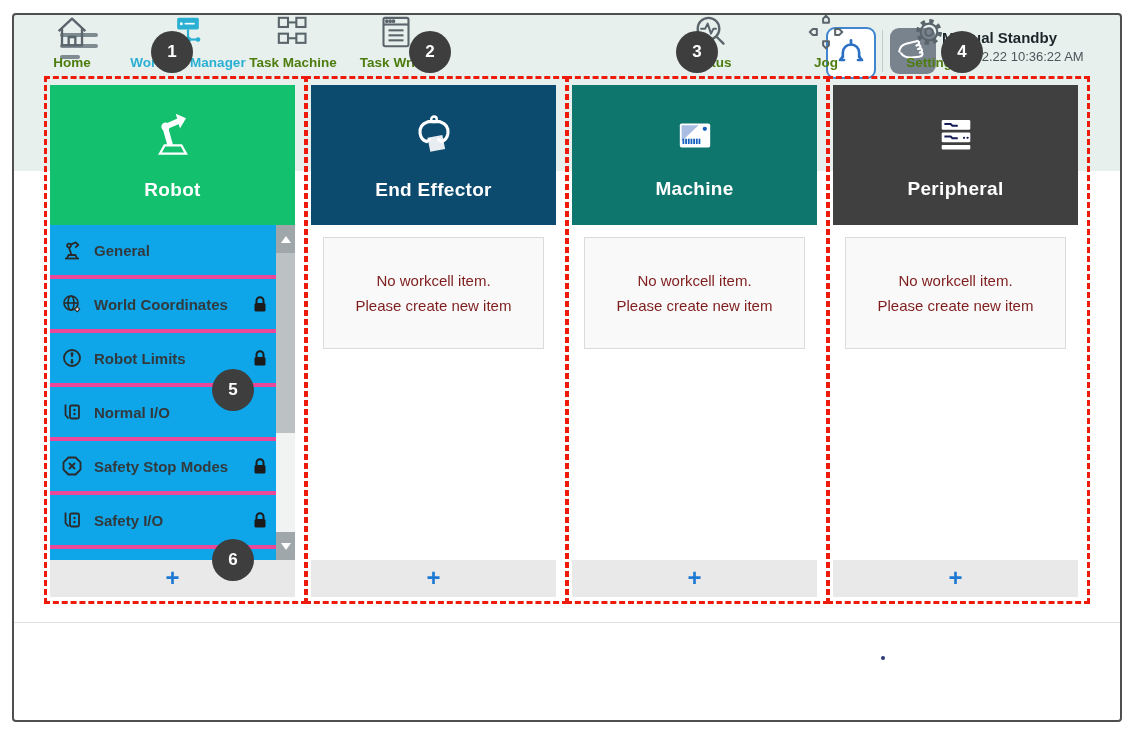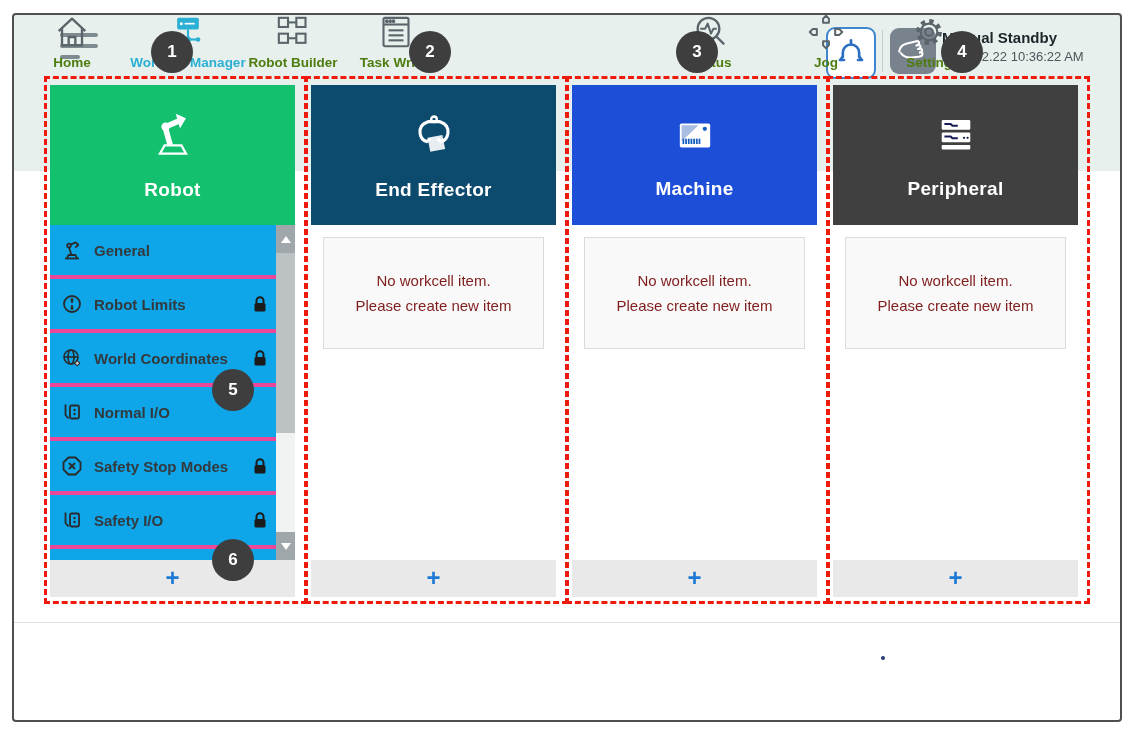--- a/index.html
+++ b/index.html
@@ -22,21 +22,21 @@
     border-radius:9px;z-index:5;display:flex;align-items:center;justify-content:center;}
   .statusblock{position:absolute;left:942px;top:29px;z-index:5;}
   .statusblock .mode{font-size:15px;font-weight:bold;color:#1c262a;}
   .statusblock .dt{font-size:13px;color:#4a565a;margin-top:3px;}
 
   
   .col{position:absolute;top:85px;width:245px;height:588px;}
   .col-robot{left:50px;} .col-ee{left:311px;} .col-machine{left:572px;} .col-periph{left:833px;}
   .col-header{height:140px;display:flex;flex-direction:column;align-items:center;justify-content:center;gap:13px;}
   .col-header .title{color:#fff;font-size:19px;font-weight:bold;letter-spacing:.3px;}
-  .hdr-robot{background:#12c06e;} .hdr-ee{background:#0c4a6e;} .hdr-machine{background:#1d4ed8;} .hdr-periph{background:#404040;}
+  .hdr-robot{background:#12c06e;} .hdr-ee{background:#0c4a6e;} .hdr-machine{background:#0f766e;} .hdr-periph{background:#404040;}
   .col-body{position:relative;height:335px;background:#fff;overflow:hidden;}
   .col-footer{height:37px;background:#e9e9e9;text-align:center;cursor:pointer;}
   .col-footer .plus{color:#1d79d4;font-size:24px;font-weight:bold;line-height:35px;}
 
   
   .row{height:50px;display:flex;align-items:center;padding:0 26px 0 10px;border-bottom:4px solid #ec4899;
     background:#0ea5e9;position:relative;cursor:pointer;}
   .row .ric{width:24px;height:22px;margin-right:10px;flex:0 0 24px;}
   .row .rlabel{font-size:15px;font-weight:bold;color:#323a3e;white-space:nowrap;}
   .row .lock{position:absolute;right:27px;top:50%;margin-top:-9px;width:16px;height:18px;}
@@ -130,47 +130,47 @@
               <path d="M6 19.5 l1.5 -3.5 h7 l1.5 3.5"></path>
             <path d="M10.5 16 L8 8.5"></path>
               <circle cx="8" cy="6.5" r="1.9"></circle>
             <path d="M9.7 5.6 l5 -2.2 l2.6 2.6 l-3.2 2.6"></path>
           </svg>
         </span>
         <span class="rlabel">General</span>
       </div>
       <div class="row">
         <span class="ric">
+          <svg width="24" height="22" viewBox="0 0 22 22" fill="none" stroke="#2a2a2a" stroke-width="1.6">
+            <circle cx="10" cy="10" r="7"></circle>
+            <ellipse cx="10" cy="10" rx="3" ry="7"></ellipse>
+            <path d="M3.3 10 h13.4"></path>
+            <rect x="13.9" y="13.9" width="4.6" height="4.6" transform="rotate(45 16.2 16.2)" fill="#2a2a2a" stroke="none"></rect>
+            <path d="M16.2 14.6 v3.2 M14.6 16.2 h3.2" stroke="#fff" stroke-width="1"></path>
+          </svg>
+        </span>
+        <span class="rlabel">World Coordinates</span>
+        <span class="lock">
+          <svg width="16" height="18" viewBox="0 0 16 18">
+              <path d="M4.5 8 V5.8 a3.5 3.5 0 0 1 7 0 V8" fill="none" stroke="#1b1b1b" stroke-width="2"></path>
+              <rect x="2.5" y="8" width="11" height="8.5" rx="1.5" fill="#1b1b1b"></rect>
+            </svg>
+        </span>
+      </div>
+      <div class="row">
+        <span class="ric">
           <svg width="24" height="22" viewBox="0 0 22 22" fill="none" stroke="#2a2a2a" stroke-width="1.8">
             <circle cx="11" cy="11" r="8"></circle>
             <path d="M11 10 V7"></path>
               <polygon points="11,4.6 9,7.6 13,7.6" fill="#2a2a2a" stroke="none"></polygon>
             <path d="M11 12 V15"></path>
               <polygon points="11,17.4 9,14.4 13,14.4" fill="#2a2a2a" stroke="none"></polygon>
           </svg>
         </span>
         <span class="rlabel">Robot Limits</span>
-        <span class="lock">
-          <svg width="16" height="18" viewBox="0 0 16 18">
-              <path d="M4.5 8 V5.8 a3.5 3.5 0 0 1 7 0 V8" fill="none" stroke="#1b1b1b" stroke-width="2"></path>
-              <rect x="2.5" y="8" width="11" height="8.5" rx="1.5" fill="#1b1b1b"></rect>
-            </svg>
-        </span>
-      </div>
-      <div class="row">
-        <span class="ric">
-          <svg width="24" height="22" viewBox="0 0 22 22" fill="none" stroke="#2a2a2a" stroke-width="1.6">
-            <circle cx="10" cy="10" r="7"></circle>
-            <ellipse cx="10" cy="10" rx="3" ry="7"></ellipse>
-            <path d="M3.3 10 h13.4"></path>
-            <rect x="13.9" y="13.9" width="4.6" height="4.6" transform="rotate(45 16.2 16.2)" fill="#2a2a2a" stroke="none"></rect>
-            <path d="M16.2 14.6 v3.2 M14.6 16.2 h3.2" stroke="#fff" stroke-width="1"></path>
-          </svg>
-        </span>
-        <span class="rlabel">World Coordinates</span>
         <span class="lock">
           <svg width="16" height="18" viewBox="0 0 16 18">
               <path d="M4.5 8 V5.8 a3.5 3.5 0 0 1 7 0 V8" fill="none" stroke="#1b1b1b" stroke-width="2"></path>
               <rect x="2.5" y="8" width="11" height="8.5" rx="1.5" fill="#1b1b1b"></rect>
             </svg>
         </span>
       </div>
       <div class="row">
         <span class="ric">
           <svg width="24" height="22" viewBox="0 0 22 22" fill="none" stroke="#2a2a2a" stroke-width="1.8">
@@ -375,21 +375,21 @@
     <span>
       <svg width="40" height="40" viewBox="0 0 48 48" fill="none" stroke="#59656a" stroke-width="2.5">
         <rect x="7" y="7" width="11" height="11"></rect>
           <rect x="28" y="7" width="11" height="11"></rect>
           <line x1="18" y1="12.5" x2="28" y2="12.5"></line>
         <rect x="7" y="26" width="11" height="11"></rect>
           <rect x="28" y="26" width="11" height="11"></rect>
           <line x1="18" y1="31.5" x2="28" y2="31.5"></line>
       </svg>
     </span>
-    <div class="nlabel">Robot Builder</div>
+    <div class="nlabel">Task Machine</div>
   </div>
 
   <div class="nav-item ni-tw" style="z-index:12;">
     <span>
       <svg width="40" height="40" viewBox="0 0 48 48" fill="none" stroke="#59656a" stroke-width="2.5">
         <rect x="9" y="7" width="30" height="34" rx="2"></rect>
         <line x1="9" y1="15" x2="39" y2="15"></line>
         <circle cx="13" cy="11" r="1" fill="#59656a"></circle>
           <circle cx="17" cy="11" r="1" fill="#59656a"></circle>
           <circle cx="21" cy="11" r="1" fill="#59656a"></circle>

